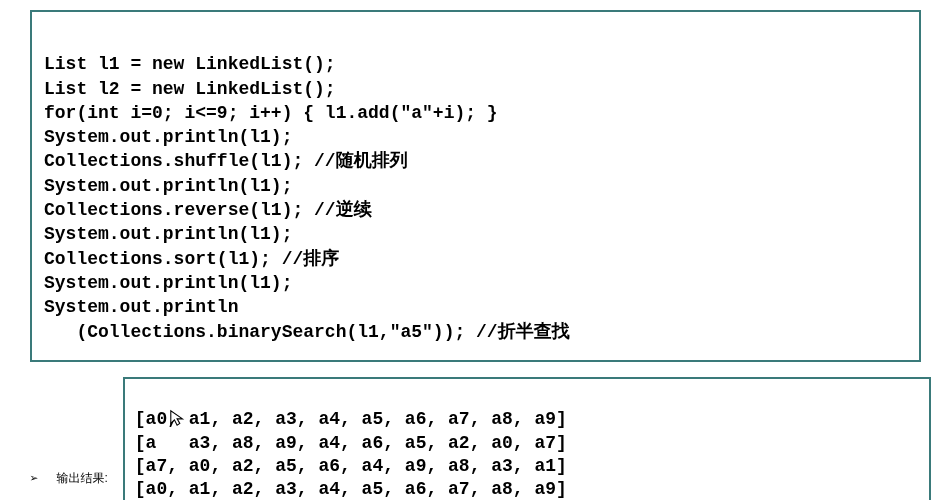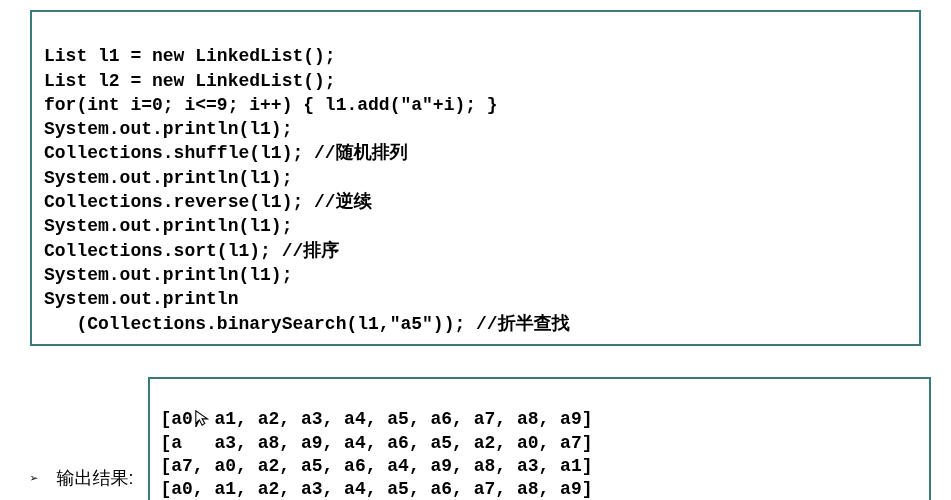--- a/index.html
+++ b/index.html
@@ -8,22 +8,22 @@
       box-sizing: border-box;
     }
     body {
       font-family: "Courier New", monospace;
       background: #ffffff;
       padding: 10px;
       width: 951px;
     }
     .code-block {
       border: 2px solid #3a7a7a;
-      padding: 8px 12px;
-      margin: 0 20px 31px 20px;
+      padding: 16px 12px;
+      margin: 0 20px 15px 20px;
       font-family: "Courier New", monospace;
       font-size: 18px;
       font-weight: bold;
       line-height: 1.35;
       white-space: pre;
       color: #000;
     }
     .output-row {
       display: flex;
       align-items: center;
@@ -35,21 +35,21 @@
       margin-right: 15px;
       padding-left: 10px;
     }
     .bullet {
       font-size: 14px;
       color: #000;
       margin-right: 18px;
     }
     .output-label {
       font-family: sans-serif;
-      font-size: 18px;
+      font-size: 12px;
       color: #000;
     }
     .output-block {
       border: 2px solid #3a7a7a;
       padding: 6px 10px;
       font-family: "Courier New", monospace;
       font-size: 18px;
       font-weight: bold;
       line-height: 1.3;
       white-space: pre;

